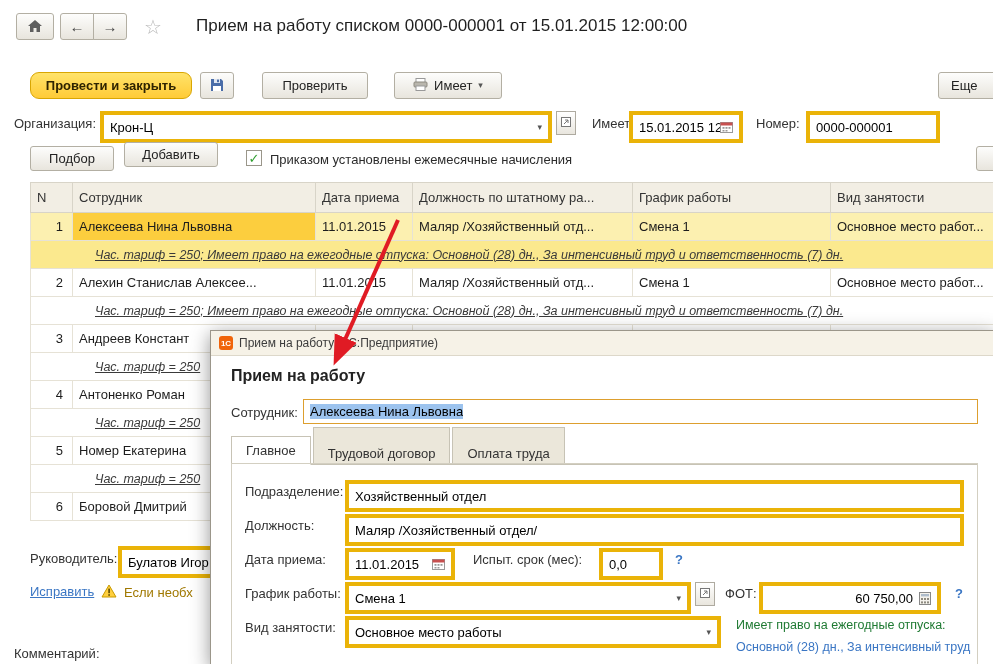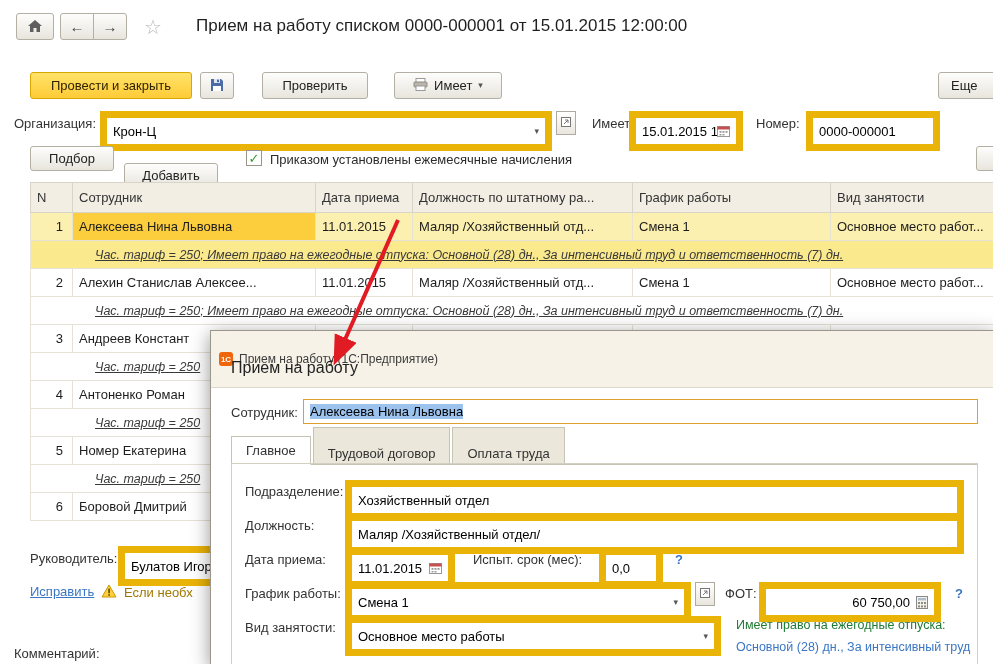--- a/index.html
+++ b/index.html
@@ -3,24 +3,24 @@
 <meta charset="utf-8">
 <style>
   html,body{margin:0;padding:0;background:#fff;}
   .screen{position:relative;width:993px;height:664px;background:#fff;overflow:hidden;
           font-family:"Liberation Sans","DejaVu Sans",sans-serif;font-size:13px;color:#222;}
   .lbl{position:absolute;font-size:13px;color:#333;white-space:nowrap;}
   .page-title{position:absolute;font-size:17px;color:#1f1f1f;white-space:nowrap;}
   .btn{position:absolute;box-sizing:border-box;display:flex;align-items:center;justify-content:center;gap:6px;
        background:linear-gradient(#fdfdfc,#e8e5dd);border:1px solid #b3afa3;border-radius:3px;
        font-size:13px;color:#222;cursor:pointer;white-space:nowrap;}
-  .btn-yellow{background:linear-gradient(#ffe36a,#ffcb37);border-color:#d9a602;font-weight:400;color:#2e2400;}
+  .btn-yellow{background:linear-gradient(#ffe36a,#ffcb37);border-color:#d9a602;font-weight:700;color:#2e2400;border-radius:9px;}
   .mini-btn{position:absolute;width:20px;height:24px;box-sizing:border-box;border:1px solid #aeaaa0;
        background:linear-gradient(#fff,#e9e6de);display:flex;align-items:center;justify-content:center;cursor:pointer;}
-  .inp{position:absolute;height:40px;box-sizing:border-box;border:7px solid #eab308;background:#fff;
+  .inp{position:absolute;height:32px;box-sizing:border-box;border:4px solid #eab308;background:#fff;
        display:flex;align-items:center;padding:0 6px;font-size:13px;color:#000;}
   .inp .val{white-space:nowrap;overflow:hidden;}
   .dd{margin-left:auto;font-size:9px;color:#555;padding-left:5px;cursor:pointer;}
   .icon-right{margin-left:auto;display:flex;align-items:center;cursor:pointer;}
   .star{position:absolute;font-size:20px;color:#b9b9b9;cursor:pointer;line-height:1;}
   .cb{position:absolute;width:16px;height:16px;box-sizing:border-box;border:1px solid #9a968a;background:#fff;
       display:flex;align-items:center;justify-content:center;cursor:pointer;}
   .cb .tick{color:#2f9e2f;font-size:13px;font-weight:700;line-height:1;}
   .link{position:absolute;color:#3a76c4;text-decoration:underline;font-size:13px;cursor:pointer;white-space:nowrap;}
   .grid{position:absolute;left:30px;top:182px;width:1000px;border-collapse:collapse;table-layout:fixed;font-size:13px;}
@@ -28,24 +28,24 @@
            box-sizing:border-box;color:#333;white-space:nowrap;overflow:hidden;}
   .grid td{border:1px solid #e6e2d6;padding:0 6px;height:28px;box-sizing:border-box;white-space:nowrap;overflow:hidden;color:#1d1d1d;}
   .grid td.num{text-align:right;padding-right:9px;}
   .grid tr.detail td{font-style:italic;text-decoration:underline;color:#3a3a3a;font-size:12.5px;padding-left:64px;}
   .grid tr.sel td{background:#fcf0b0;}
   .grid tr.sel td.selcell{background:#fcce3e;}
   .grid tr.seldetail td{background:#fbe98e;}
   .warn-text{position:absolute;color:#a07800;font-size:13px;white-space:nowrap;}
   .modal{position:absolute;background:#fff;border:1px solid #9b968a;box-shadow:0 4px 18px rgba(0,0,0,.42);z-index:5;overflow:hidden;}
   .mtitle{position:absolute;left:0;top:0;right:0;height:24px;background:#f6f2e7;border-bottom:1px solid #ddd8ca;
-          display:flex;align-items:center;gap:6px;padding:16px 8px;font-size:12px;color:#3c3c3c;}
+          display:flex;align-items:center;gap:6px;padding:0 8px;font-size:12px;color:#3c3c3c;}
   .logo{width:14px;height:14px;background:#f0640a;color:#fff;font-size:8px;font-weight:700;display:flex;
         align-items:center;justify-content:center;border-radius:3px;flex:none;}
-  .mheading{position:absolute;left:20px;top:28px;font-size:16px;font-weight:400;color:#222;white-space:nowrap;}
+  .mheading{position:absolute;left:20px;top:36px;font-size:16px;font-weight:700;color:#222;white-space:nowrap;}
   .inp-focus{border:1px solid #dd9f2e;}
   .sel-text{background:#9cc3ee;}
   .tabbar{position:absolute;left:20px;right:16px;top:104px;height:29px;border-bottom:1px solid #c7c3b5;
           display:flex;align-items:flex-end;gap:2px;}
   .tab{box-sizing:border-box;height:25px;padding:18px 14px;font-size:13px;border:1px solid #c7c3b5;border-bottom:none;
        background:#ebe7da;color:#333;cursor:pointer;white-space:nowrap;}
   .tab.active{background:#fff;height:29px;padding-top:6px;margin-bottom:-1px;border-bottom:1px solid #fff;}
   .panel{position:absolute;left:20px;right:16px;top:132px;bottom:-2px;border:1px solid #d3cfc1;}
   .help{position:absolute;color:#3a76c4;font-weight:700;font-size:13px;cursor:pointer;}
   .vac-green{position:absolute;color:#1f7a33;font-size:12.5px;white-space:nowrap;}
@@ -130,21 +130,21 @@
           </g>
         </svg>
     </span>
   </div>
   <span class="lbl" style="left:756px;top:116px">Номер:</span>
   <div class="inp" style="left:806px;top:111px;width:134px">
     <span class="val">0000-000001</span>
   </div>
 
   <button class="btn" style="left:30px;top:146px;width:84px;height:25px">Подбор</button>
-  <button class="btn" style="left:124px;top:163px;width:94px;height:25px">Добавить</button>
+  <button class="btn" style="left:124px;top:142px;width:94px;height:25px">Добавить</button>
   <span class="cb" style="left:246px;top:150px">
       <span class="tick">✓</span>
     </span>
   <span class="lbl" style="left:270px;top:152px;color:#2c2c2c">Приказом установлены ежемесячные начисления</span>
   <button class="btn" style="left:976px;top:146px;width:40px;height:25px"></button>
 
   <table class="grid">
     <colgroup>
       <col style="width:42px">
         <col style="width:243px">

